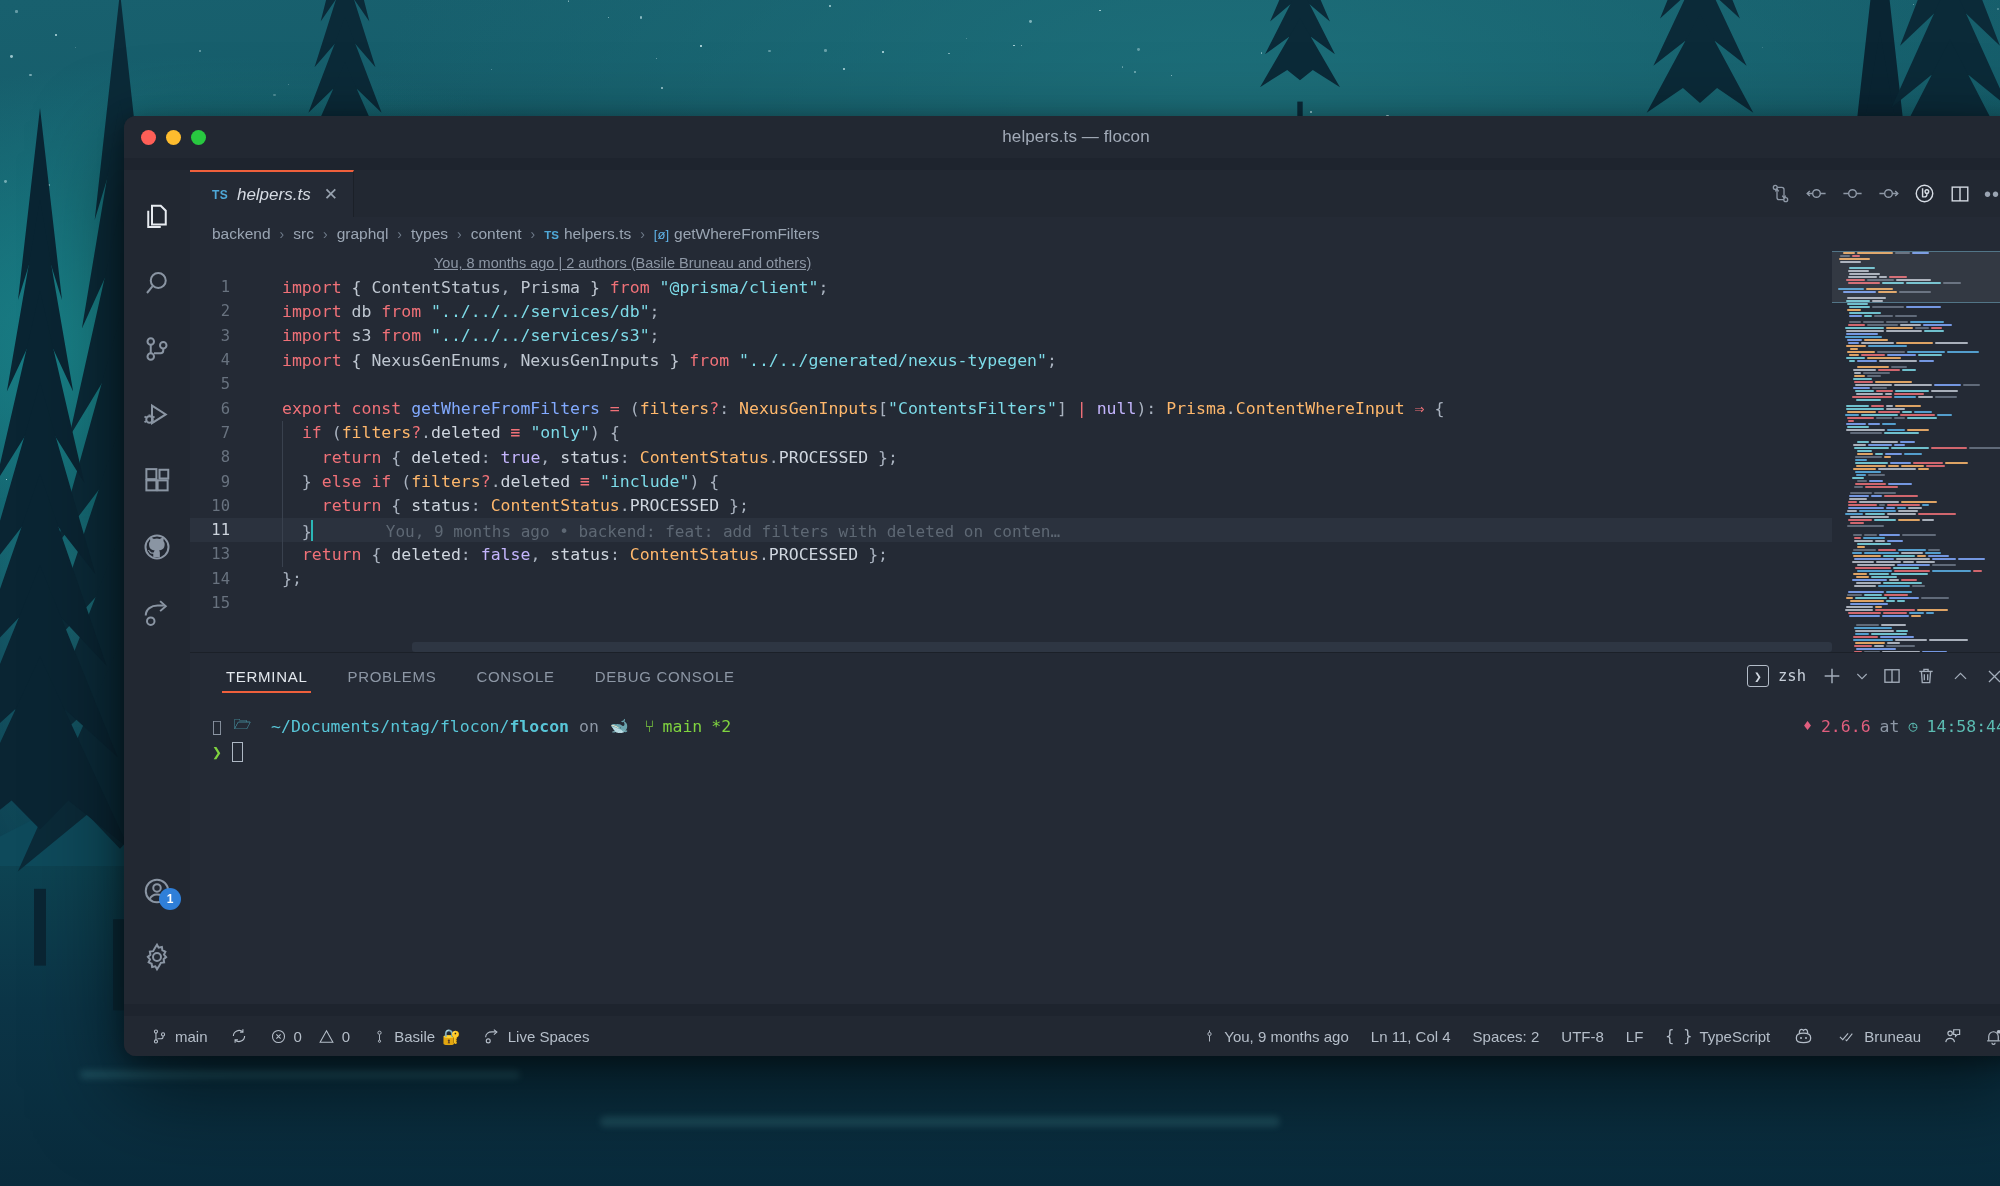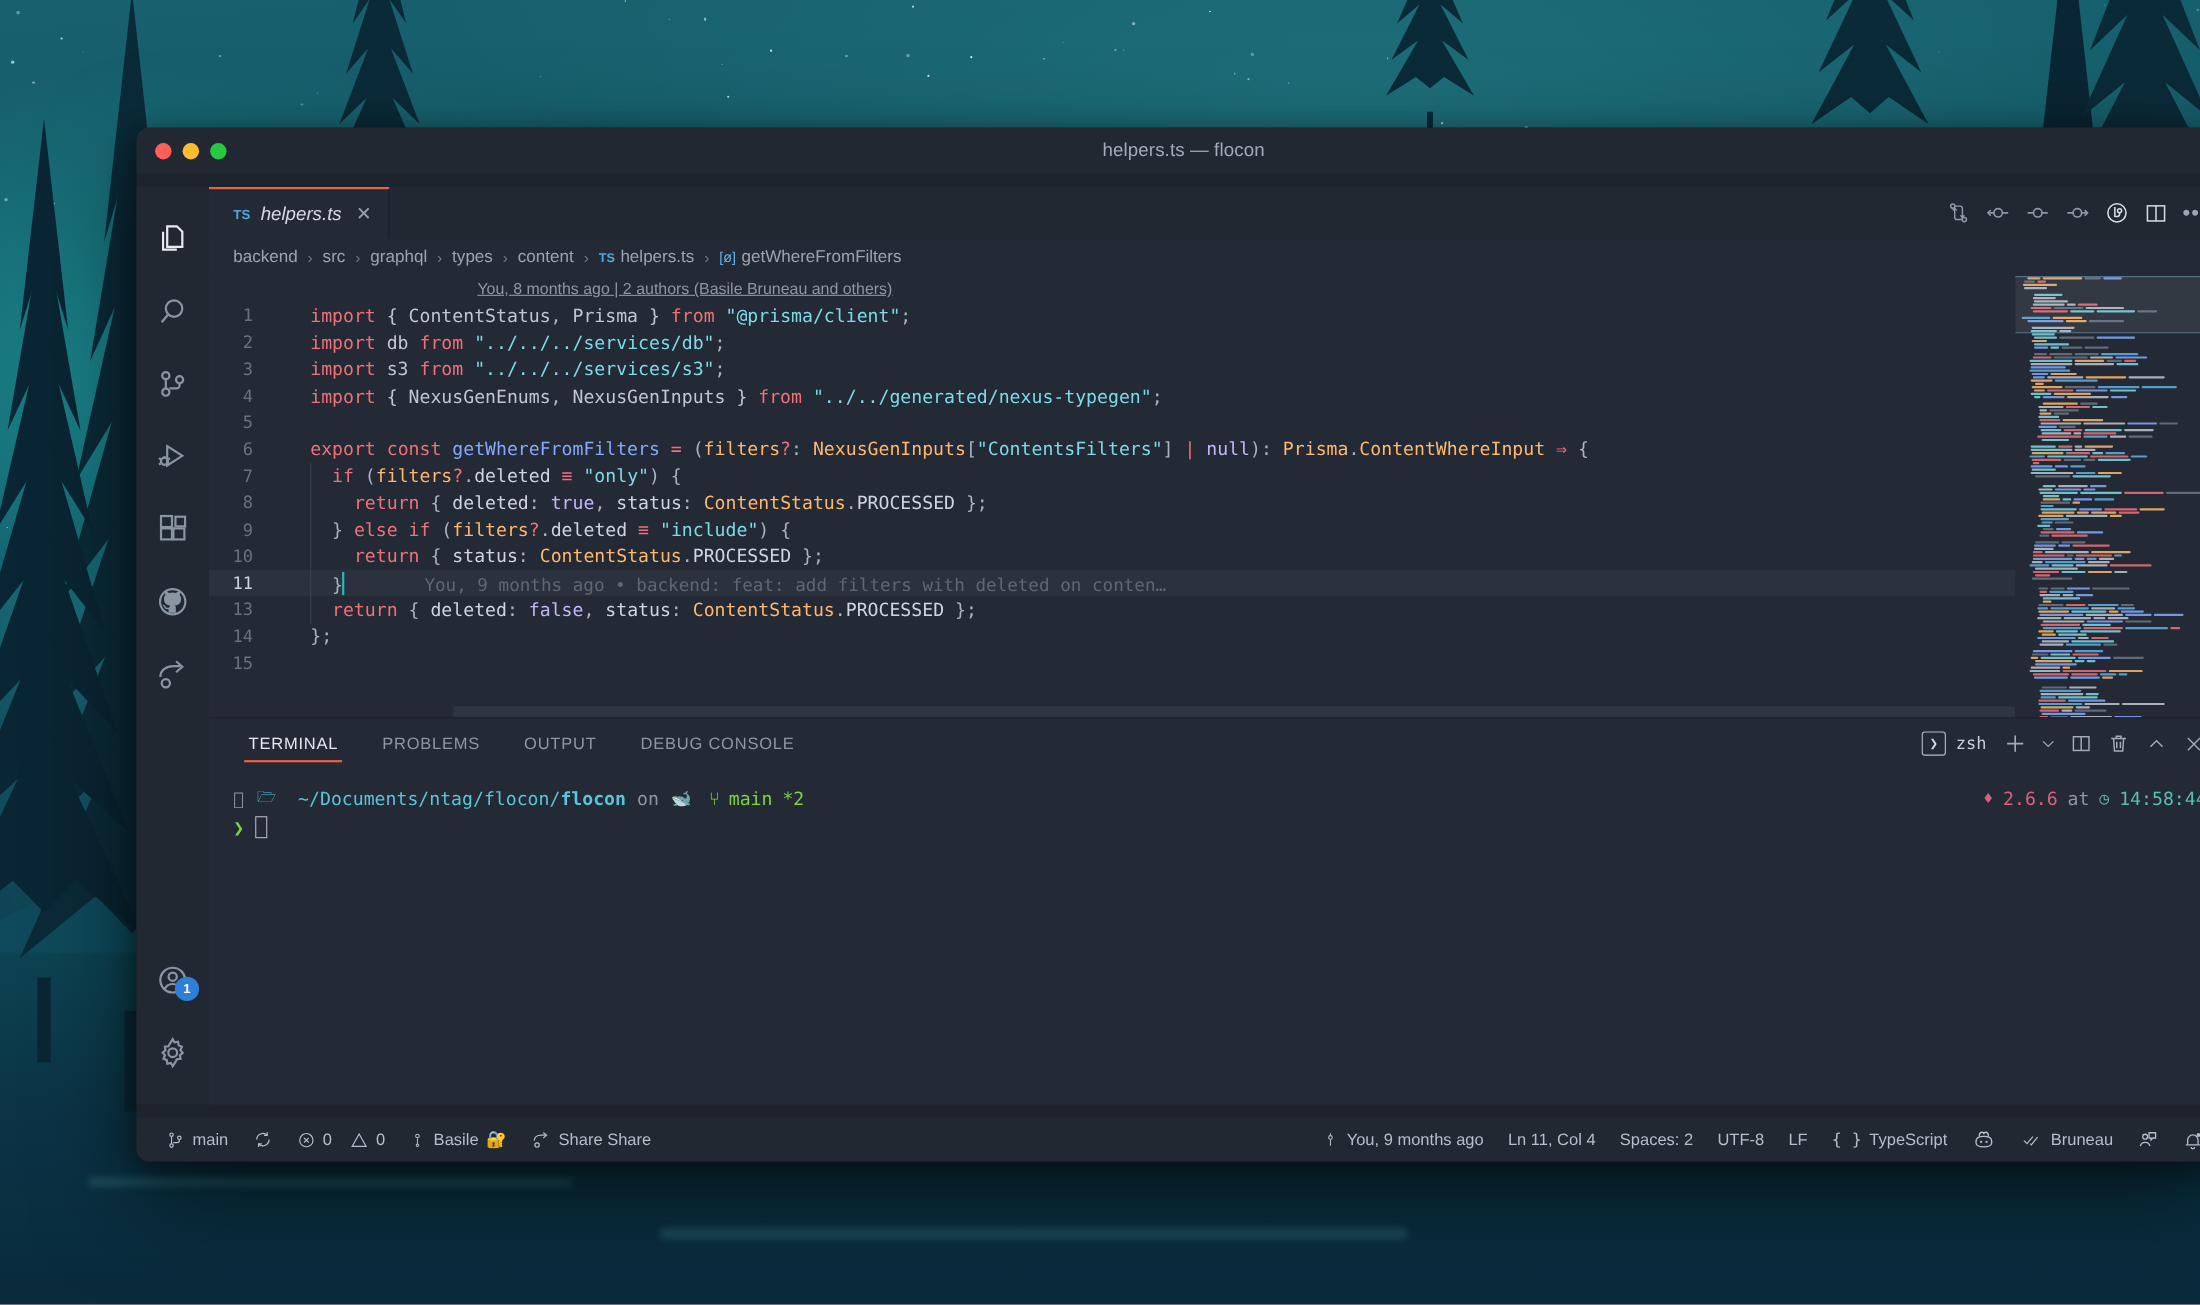--- a/index.html
+++ b/index.html
@@ -1381,21 +1381,21 @@
             <div id="mm-viewport"></div>
             <div id="mm-slider"></div>
             <div id="mm-marker"></div>
           </div>
         </div>
 
         <div id="panel">
           <div id="panel-tabs">
             <div class="ptab active">TERMINAL</div>
             <div class="ptab">PROBLEMS</div>
-            <div class="ptab">OUTPUT</div>
+            <div class="ptab">CONSOLE</div>
             <div class="ptab">DEBUG CONSOLE</div>
 
             <div id="panel-actions">
               <div id="term-select">
                 <span class="term-icon-box">❯</span>
                 <span id="term-name">zsh</span>
               </div>
               <div class="pact">
                 <svg width="22" height="22" viewBox="0 0 24 24">
                     <path d="M12 4v16M4 12h16"></path>
@@ -1499,21 +1499,21 @@
         </svg>
         <span>Basile</span>
         <span class="emoji">🔐</span>
       </div>
       <div class="sb">
         <svg width="18" height="18" viewBox="0 0 24 24">
           <path d="M3.5 13.5c0-4.5 4-7 8.5-7h5.5"></path>
             <path d="M14.5 3.5L18.5 6.8l-4 3.4"></path>
           <circle cx="7" cy="18.5" r="2.6"></circle>
         </svg>
-        <span>Share Share</span>
+        <span>Live Spaces</span>
       </div>
 
       <div class="sb-right">
         <div class="sb">
           <svg width="15" height="17" viewBox="0 0 24 24">
             <circle cx="12" cy="8" r="2.6"></circle>
               <path d="M12 11v9M12 2v3"></path>
           </svg>
           <span>You, 9 months ago</span>
         </div>

